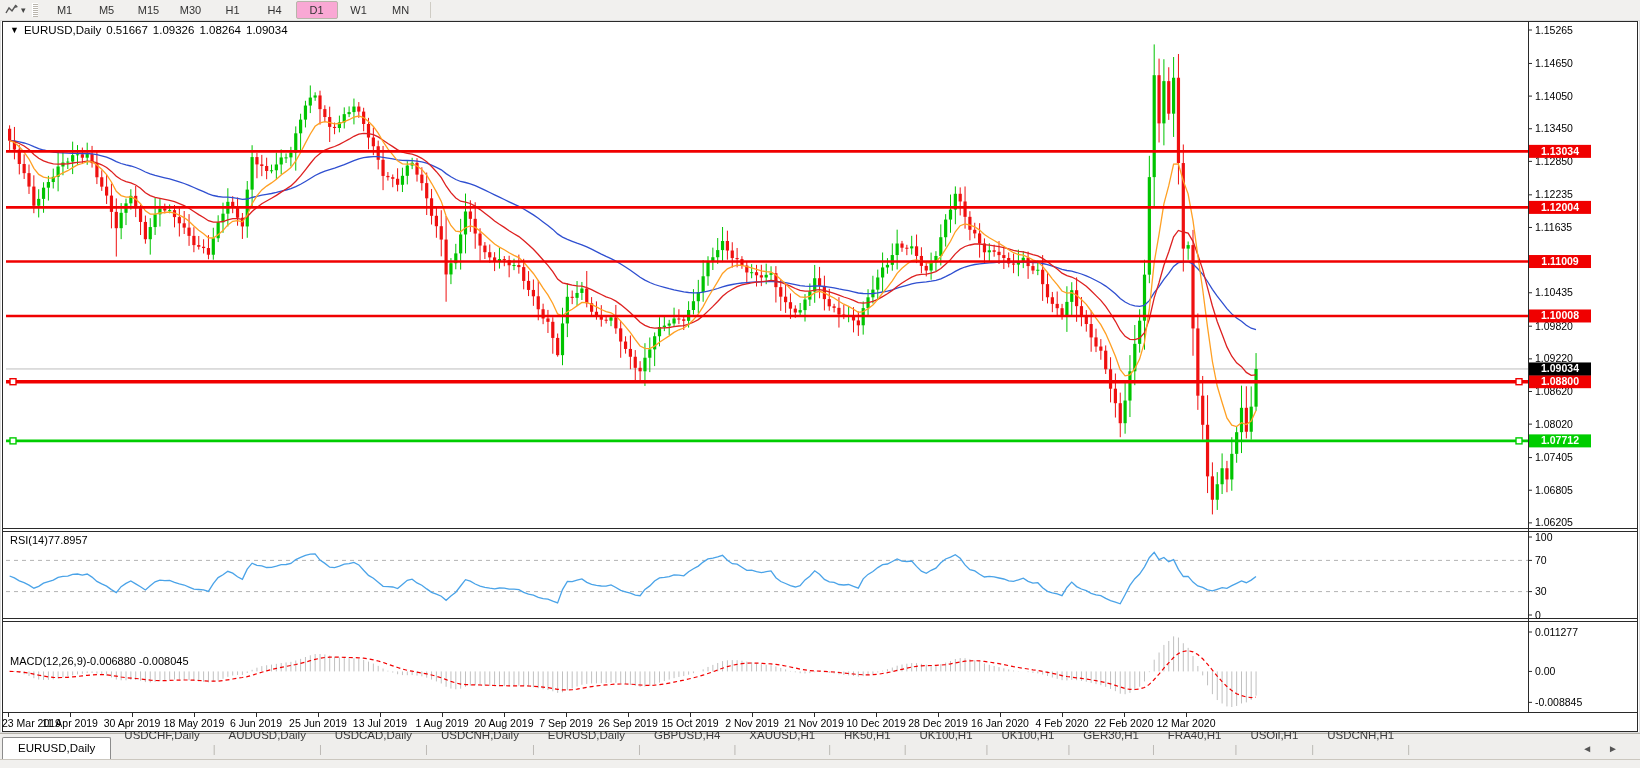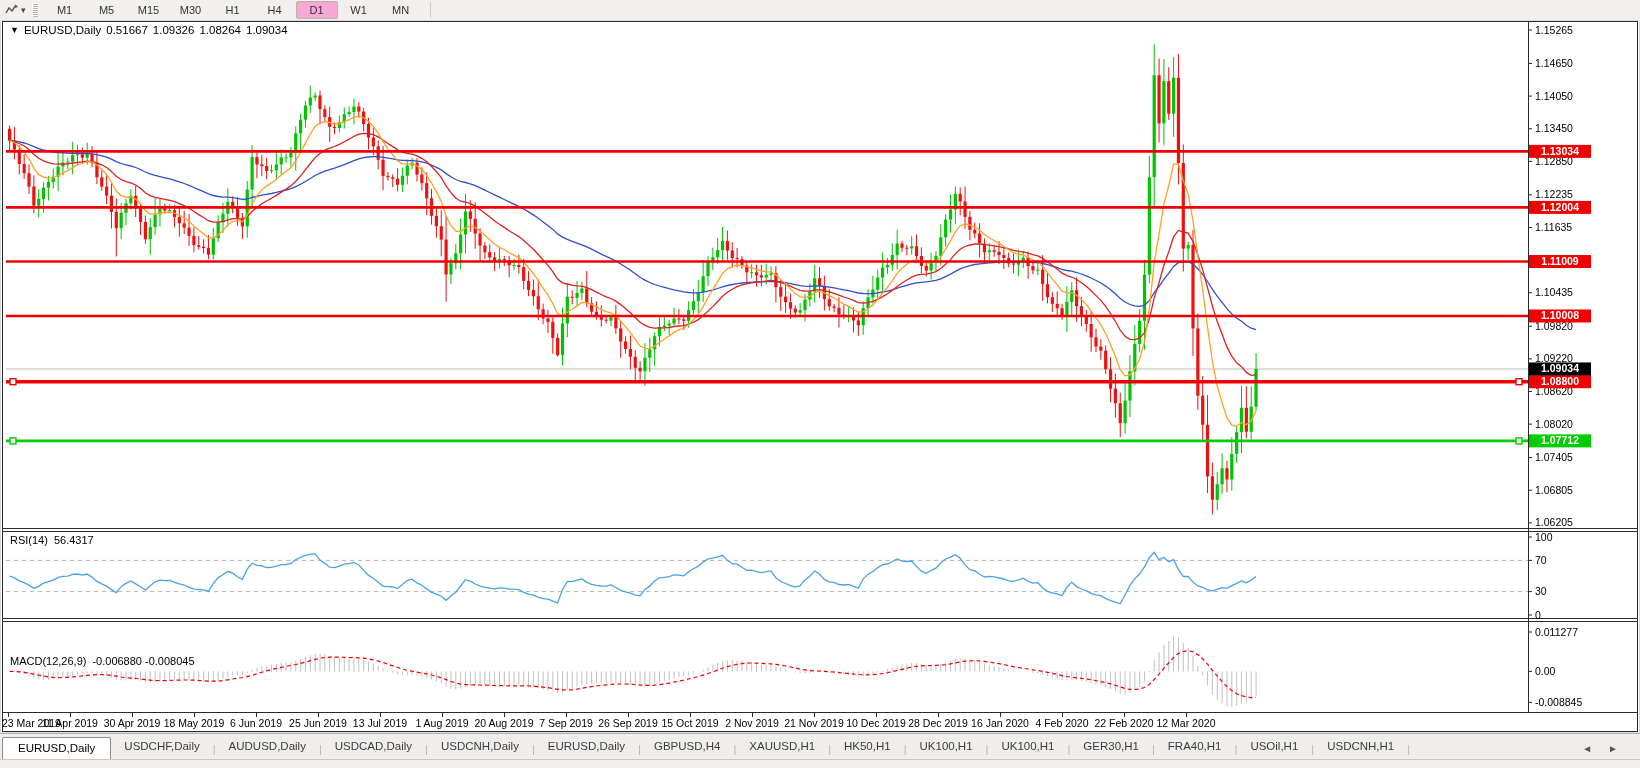--- a/index.html
+++ b/index.html
@@ -12,25 +12,25 @@
   .grip{width:5px;height:14px;margin:0 6px 0 2px;background:repeating-linear-gradient(#fff 0 1px,#b9b5ad 1px 2px);border-left:1px solid #fff;cursor:move;}
   .tf-buttons{display:flex;align-items:center;height:20px;}
   .tf{min-width:26px;padding:1px 7px;font-size:11px;color:#333;text-align:center;border:1px solid transparent;border-radius:2px;cursor:pointer;line-height:14px;}
   .tf.active{background:#f9a8d4;border:1px solid #b8b4aa;}
   .toolbar-sep{width:1px;height:16px;background:#cfccc4;margin-left:8px;}
   
   .chart-area{position:absolute;left:0;top:20px;width:1640px;height:713px;}
   svg{display:block;}
   .chart-title{position:absolute;left:10px;top:4px;font-size:11.5px;color:#000;display:flex;gap:5px;align-items:center;}
   .chart-title .collapse{font-size:9px;cursor:pointer;}
-  .pane-label{position:absolute;left:10px;font-size:11px;color:#000;display:flex;gap:6px;}
+  .pane-label{position:absolute;left:10px;font-size:11px;color:#000;display:flex;gap:0;}
   
   .tabbar{position:absolute;left:0;top:733px;width:1640px;height:26px;background:#efeeec;border-top:1px solid #b5b2aa;display:flex;align-items:flex-end;}
   .tabs{display:flex;align-items:flex-end;height:25px;}
-  .tab{font-size:11.5px;color:#3c3c3c;padding:4px 13px 8px 13px;cursor:pointer;white-space:nowrap;}
+  .tab{font-size:11.5px;color:#3c3c3c;padding:4px 13px 19px 13px;cursor:pointer;white-space:nowrap;}
   .tab.active{background:#fff;border:1px solid #8b8b8b;border-bottom:none;border-radius:2px 2px 0 0;color:#000;padding:4px 15px 6px 15px;margin-left:2px;}
   .tabsep{color:#b7b5b0;font-size:11px;padding-bottom:5px;}
   .tab-arrows{margin-left:auto;display:flex;gap:16px;padding:0 22px 6px 0;}
   .tab-arrow{font-size:10px;color:#555;cursor:pointer;}
   .statusbar{position:absolute;left:0;top:759px;width:1640px;height:9px;background:#f1f0ee;border-top:1px solid #cbc7bf;}
 </style>
 </head>
 <body>
 
 <div class="app">
@@ -986,21 +986,21 @@
       <span class="collapse">▼</span>
       <span>EURUSD,Daily</span>
       <span>0.51667</span>
       <span>1.09326</span>
       <span>1.08264</span>
       <span>1.09034</span>
     </div>
 
     <div class="pane-label" style="top:514px">
       <span>RSI(14)</span>
-      <span>56.4317</span>
+      <span>77.8957</span>
     </div>
     <div class="pane-label" style="top:635px">
       <span>MACD(12,26,9)</span>
       <span>-0.006880 -0.008045</span>
     </div>
   </div>
 
   <div class="tabbar">
     <div class="tabs" id="tabs">
         <div class="tab active">EURUSD,Daily</div>

